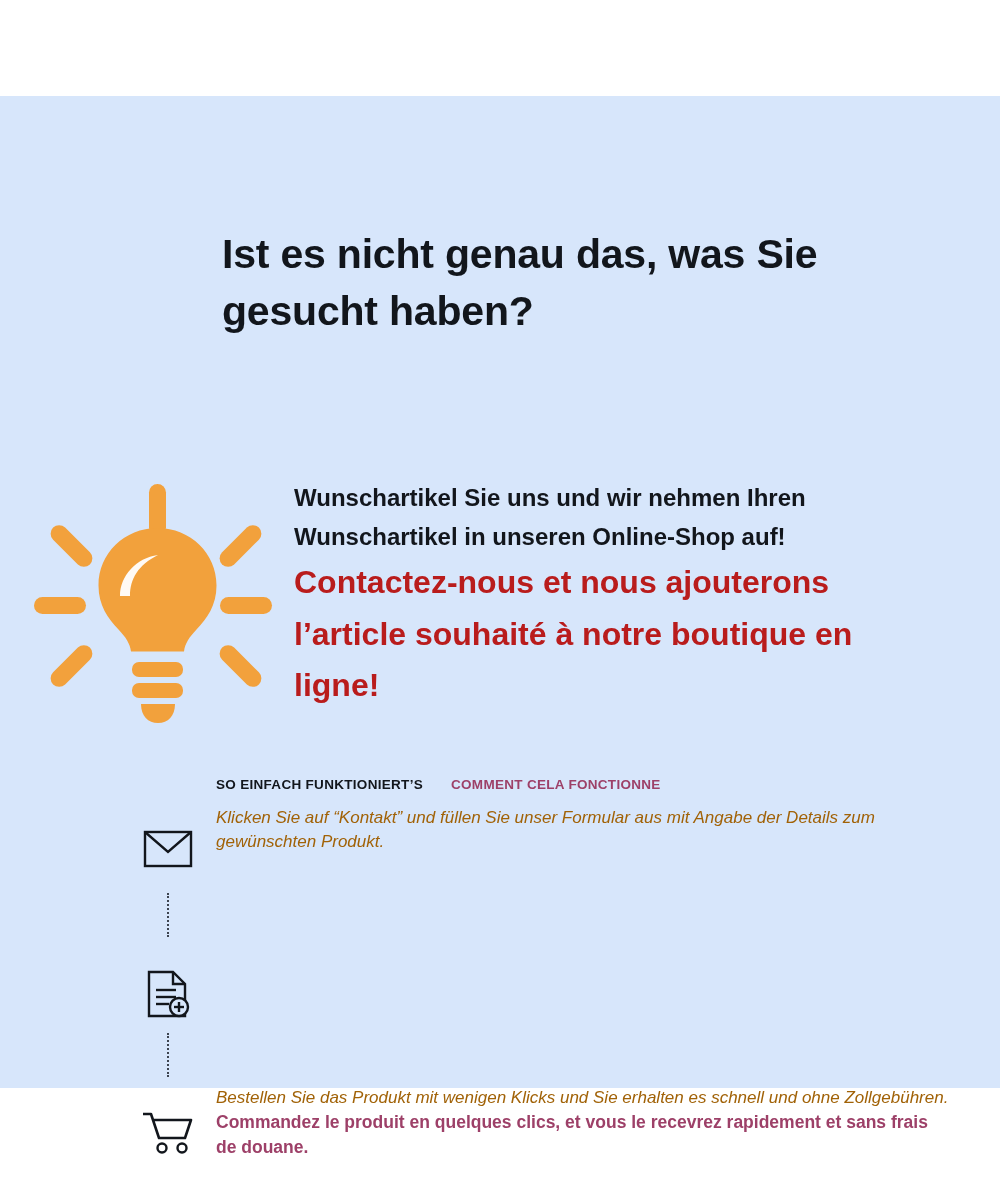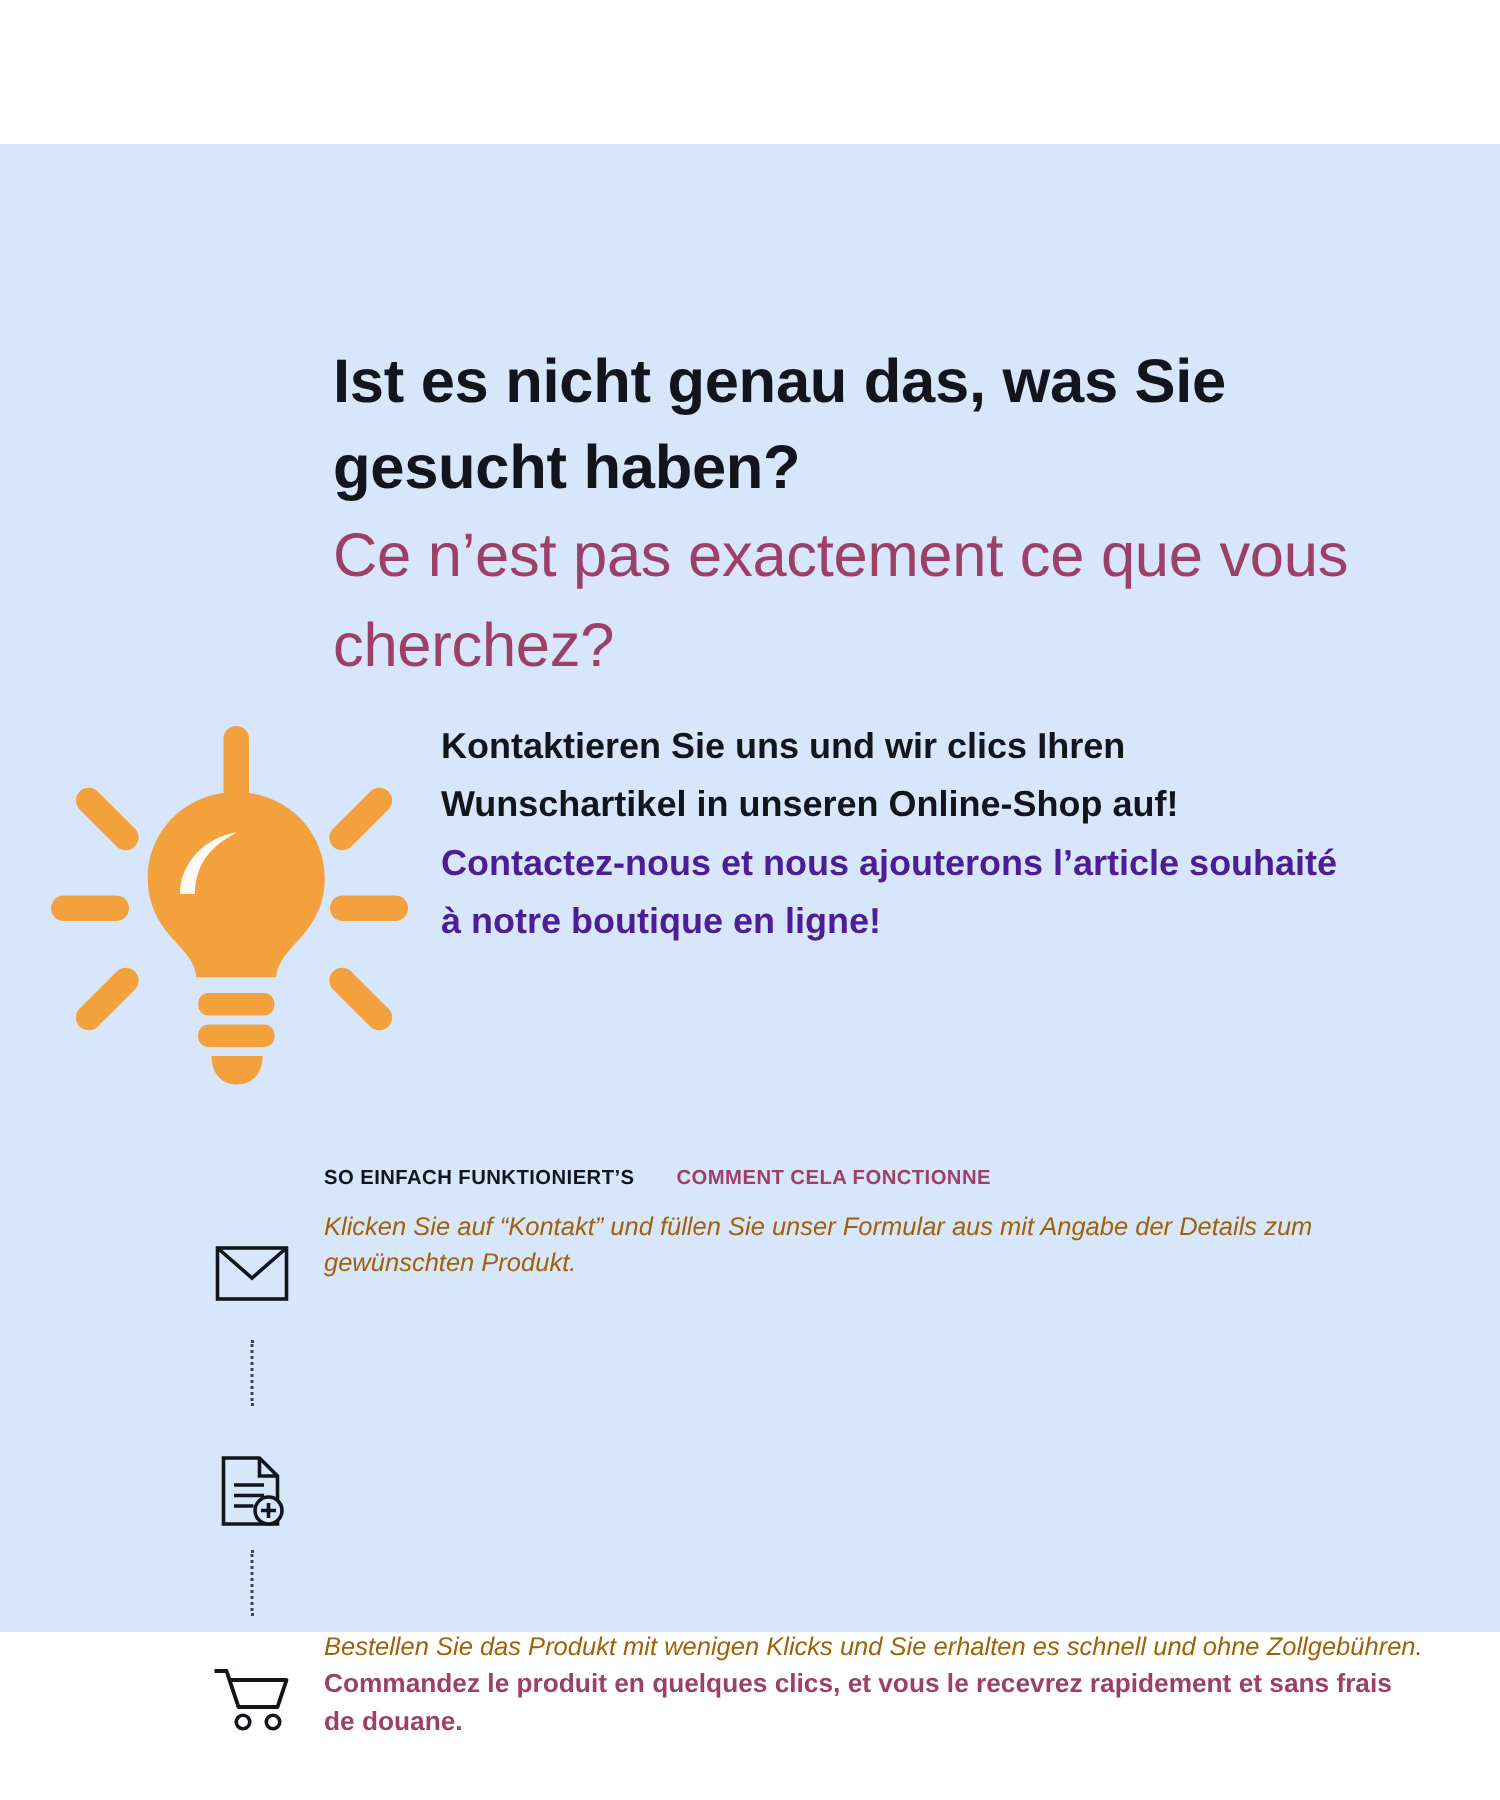--- a/index.html
+++ b/index.html
@@ -62,23 +62,23 @@
     top: 383px;
     width: 600px;
   }
   .intro .de {
     font-size: 24px;
     font-weight: bold;
     color: #12161c;
     line-height: 1.62;
   }
   .intro .fr {
-    font-size: 24px;
-    font-weight: bold;
-    color: #4c1d95;
+    font-size: 32px;
+    font-weight: bold;
+    color: #b91c1c;
     line-height: 1.62;
   }
 
   
   .steps-header {
     position: absolute;
     left: 216px;
     top: 681px;
     display: flex;
     align-items: baseline;
@@ -153,21 +153,20 @@
     flex: 0 0 96px;
   }
 </style>
 </head>
 <body>
 
 <div class="banner">
 
   <div class="headline">
     <div class="de">Ist es nicht genau das, was Sie gesucht haben?</div>
-    <div class="fr">Ce n’est pas exactement ce que vous cherchez?</div>
   </div>
 
   <div class="bulb">
     <svg viewBox="0 0 244 245" width="244" height="245" aria-hidden="true">
       <g fill="#f2a13c">
 
         <rect x="115" y="0" width="17" height="52" rx="8.5"></rect>
         <rect x="0" y="113" width="52" height="17" rx="8.5"></rect>
         <rect x="196" y="113" width="52" height="17" rx="8.5" transform="translate(-10,0)"></rect>
         <rect x="29" y="36" width="17" height="52" rx="8.5" transform="rotate(-45 37.5 62)"></rect>
@@ -180,21 +179,21 @@
         <rect x="98" y="178" width="51" height="15" rx="7"></rect>
         <rect x="98" y="199" width="51" height="15" rx="7"></rect>
         <path d="M107 220h34c0 12-7 19-17 19s-17-7-17-19z"></path>
 
         <path d="M86 112c0-20 16-38 38-41-20 10-28 24-28 41z" fill="#ffffff" opacity="0.95"></path>
       </g>
     </svg>
   </div>
 
   <div class="intro">
-    <div class="de">Kontaktieren Sie uns und wir clics Ihren Wunschartikel in unseren Online-Shop auf!</div>
+    <div class="de">Wunschartikel Sie uns und wir nehmen Ihren Wunschartikel in unseren Online-Shop auf!</div>
     <div class="fr">Contactez-nous et nous ajouterons l’article souhaité à notre boutique en ligne!</div>
   </div>
 
   <div class="steps-header">
     <span class="de">SO EINFACH FUNKTIONIERT’S</span>
     <span class="fr">COMMENT CELA FONCTIONNE</span>
   </div>
 
   <div class="steps">
 

